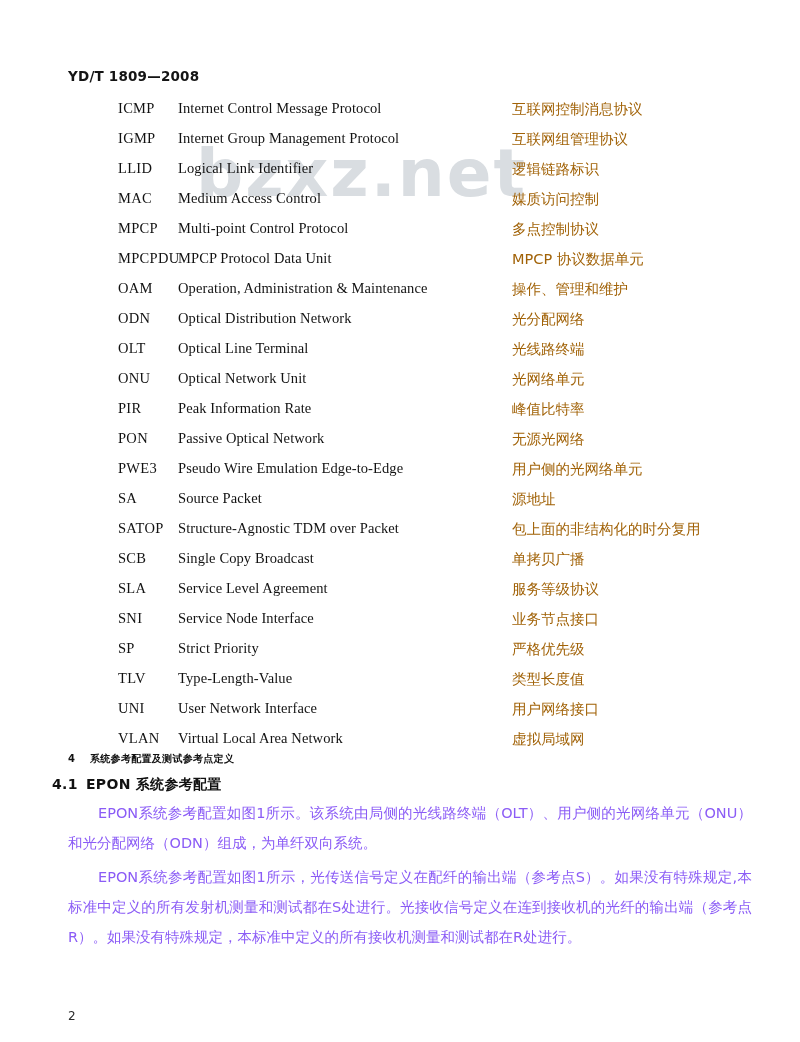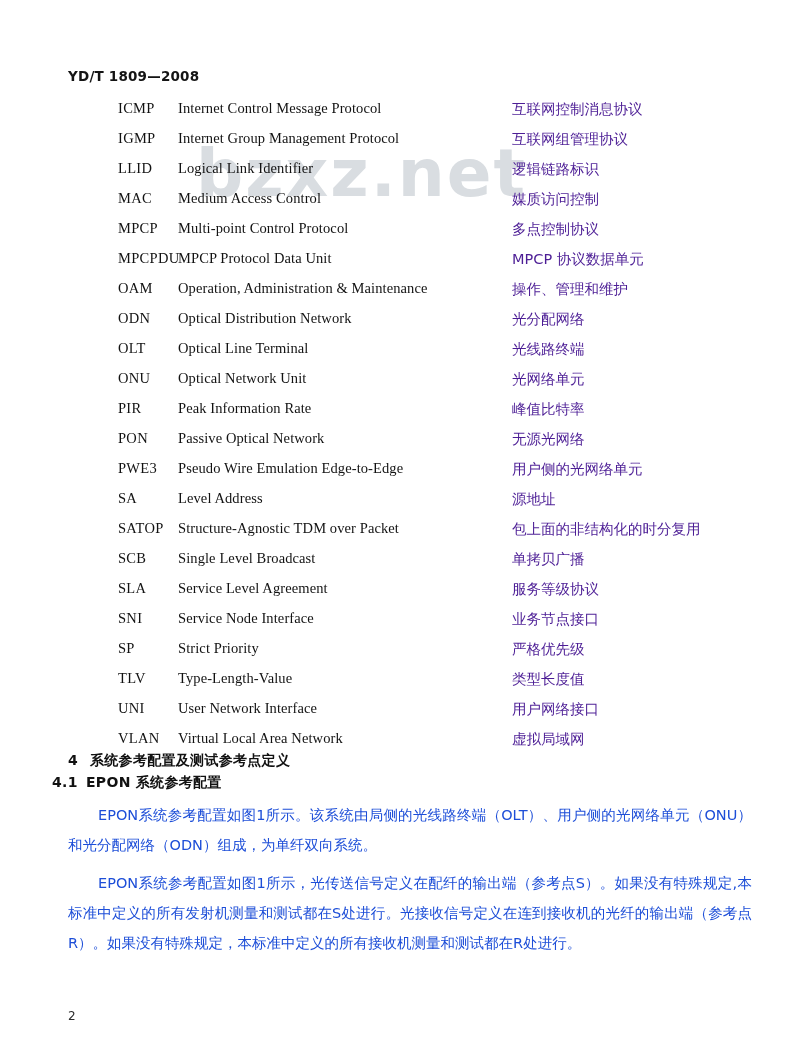--- a/index.html
+++ b/index.html
@@ -77,62 +77,62 @@
     letter-spacing: 0.1px;
     white-space: nowrap;
     color: #121212;
   }
   .abbr-cn {
     position: absolute;
     left: 512px;
     top: 0;
     font-size: 14.5px;
     white-space: nowrap;
-    color: #4c1d95;
+    color: #a16207;
     font-family: "DejaVu Sans", "Liberation Sans", sans-serif;
   }
 
   
   .body-area {
     position: absolute;
     left: 0;
     top: 752px;
     width: 800px;
     z-index: 2;
   }
   .h1 {
     position: relative;
-    margin: 0 0 4px 0;
+    margin: 0 0 10px 0;
     padding-left: 68px;
     font-family: "DejaVu Sans", "Liberation Sans", sans-serif;
-    font-size: 14px;
+    font-size: 10px;
     font-weight: bold;
     color: #111111;
     letter-spacing: 0.3px;
   }
   .h1 .num { display: inline-block; width: 22px; }
   .h2 {
     position: relative;
     margin: 0 0 4px 0;
     padding-left: 52px;
     font-family: "DejaVu Sans", "Liberation Sans", sans-serif;
     font-size: 14px;
     font-weight: bold;
     color: #111111;
     letter-spacing: 0.3px;
   }
   .h2 .num { display: inline-block; width: 34px; }
   .para {
-    margin: 8px 0 4px 0;
+    margin: 0 0 4px 0;
     padding: 0 48px 0 68px;
     text-indent: 30px;
     font-size: 14.5px;
     line-height: 30px;
     text-align: justify;
-    color: #1d4ed8;
+    color: #8b5cf6;
     font-family: "DejaVu Sans", "Liberation Sans", sans-serif;
   }
 
   
   .page-number {
     position: absolute;
     left: 68px;
     top: 1009px;
     font-family: "DejaVu Sans", sans-serif;
     font-size: 12px;
@@ -210,31 +210,31 @@
         <span class="abbr-def">Passive Optical Network</span>
         <span class="abbr-cn">无源光网络</span>
       </div>
       <div class="abbr-row">
         <span class="abbr-term">PWE3</span>
         <span class="abbr-def">Pseudo Wire Emulation Edge-to-Edge</span>
         <span class="abbr-cn">用户侧的光网络单元</span>
       </div>
       <div class="abbr-row">
         <span class="abbr-term">SA</span>
-        <span class="abbr-def">Level Address</span>
+        <span class="abbr-def">Source Packet</span>
         <span class="abbr-cn">源地址</span>
       </div>
       <div class="abbr-row">
         <span class="abbr-term">SATOP</span>
         <span class="abbr-def">Structure-Agnostic TDM over Packet</span>
         <span class="abbr-cn">包上面的非结构化的时分复用</span>
       </div>
       <div class="abbr-row">
         <span class="abbr-term">SCB</span>
-        <span class="abbr-def">Single Level Broadcast</span>
+        <span class="abbr-def">Single Copy Broadcast</span>
         <span class="abbr-cn">单拷贝广播</span>
       </div>
       <div class="abbr-row">
         <span class="abbr-term">SLA</span>
         <span class="abbr-def">Service Level Agreement</span>
         <span class="abbr-cn">服务等级协议</span>
       </div>
       <div class="abbr-row">
         <span class="abbr-term">SNI</span>
         <span class="abbr-def">Service Node Interface</span>

